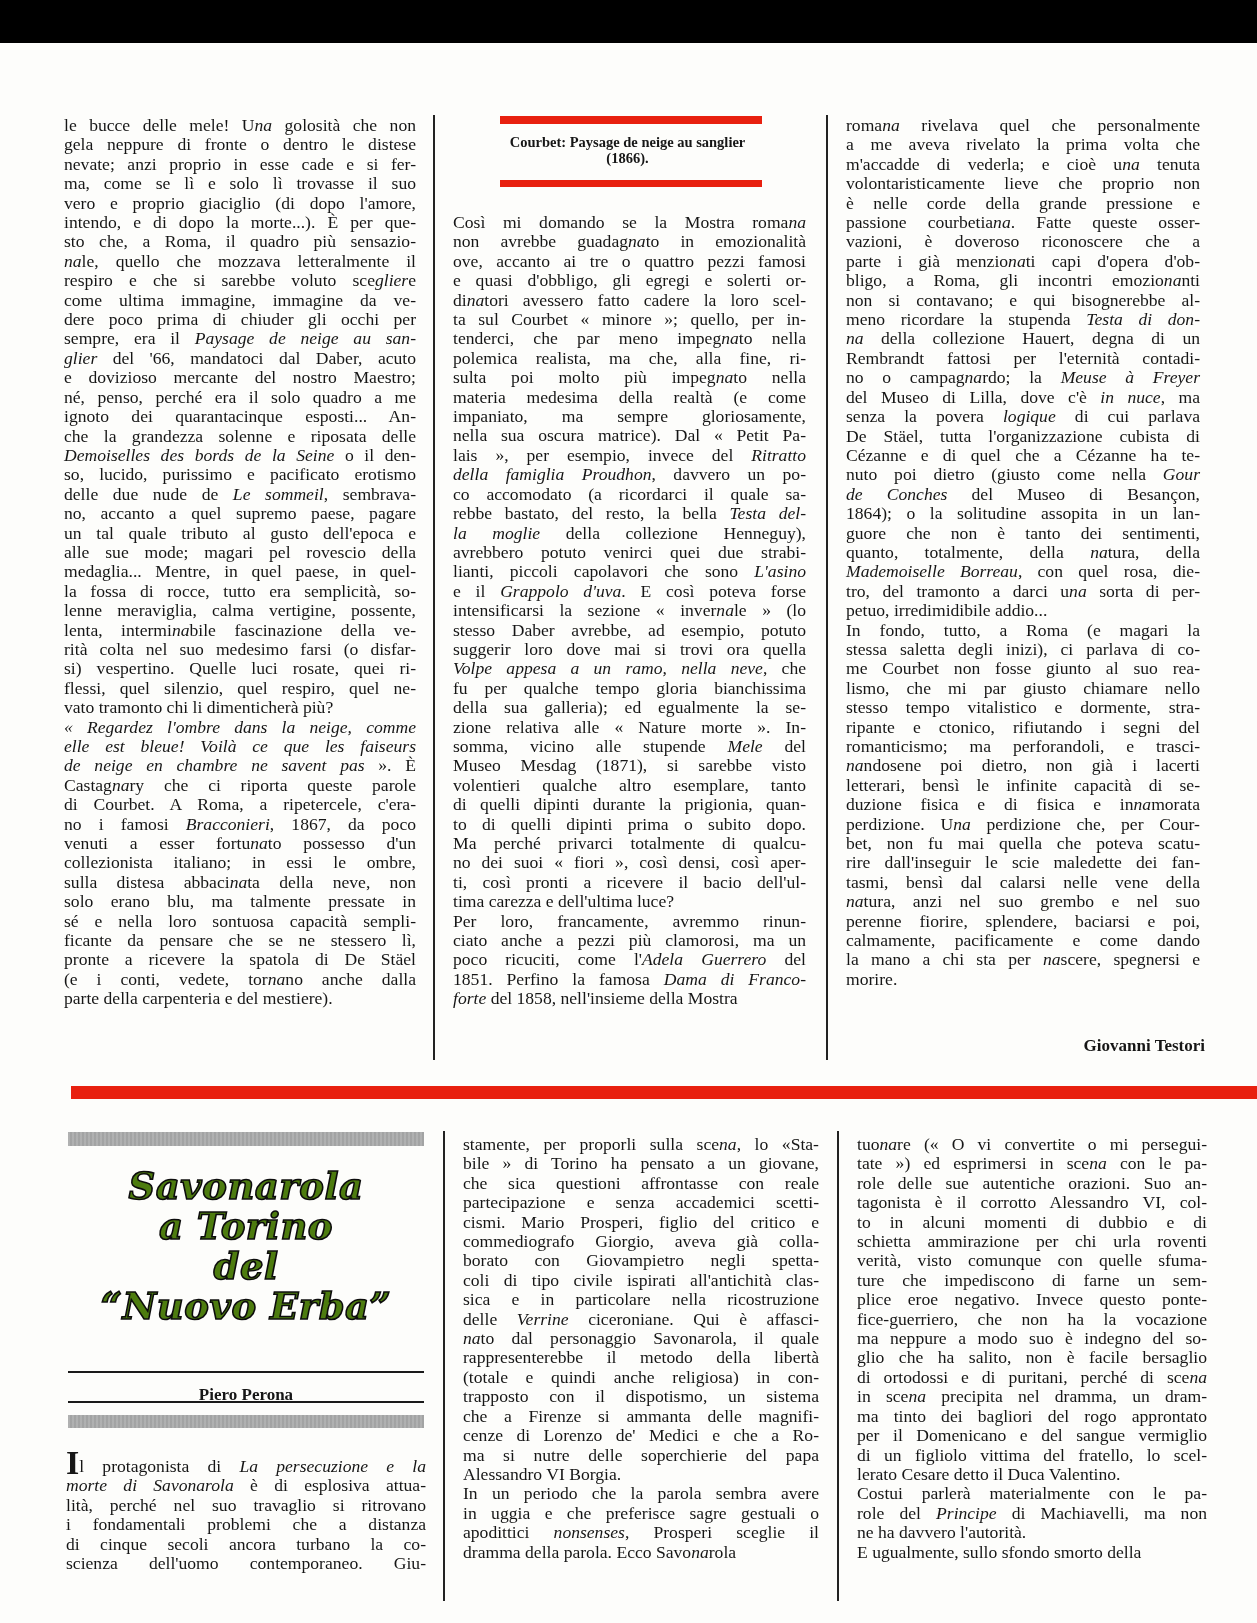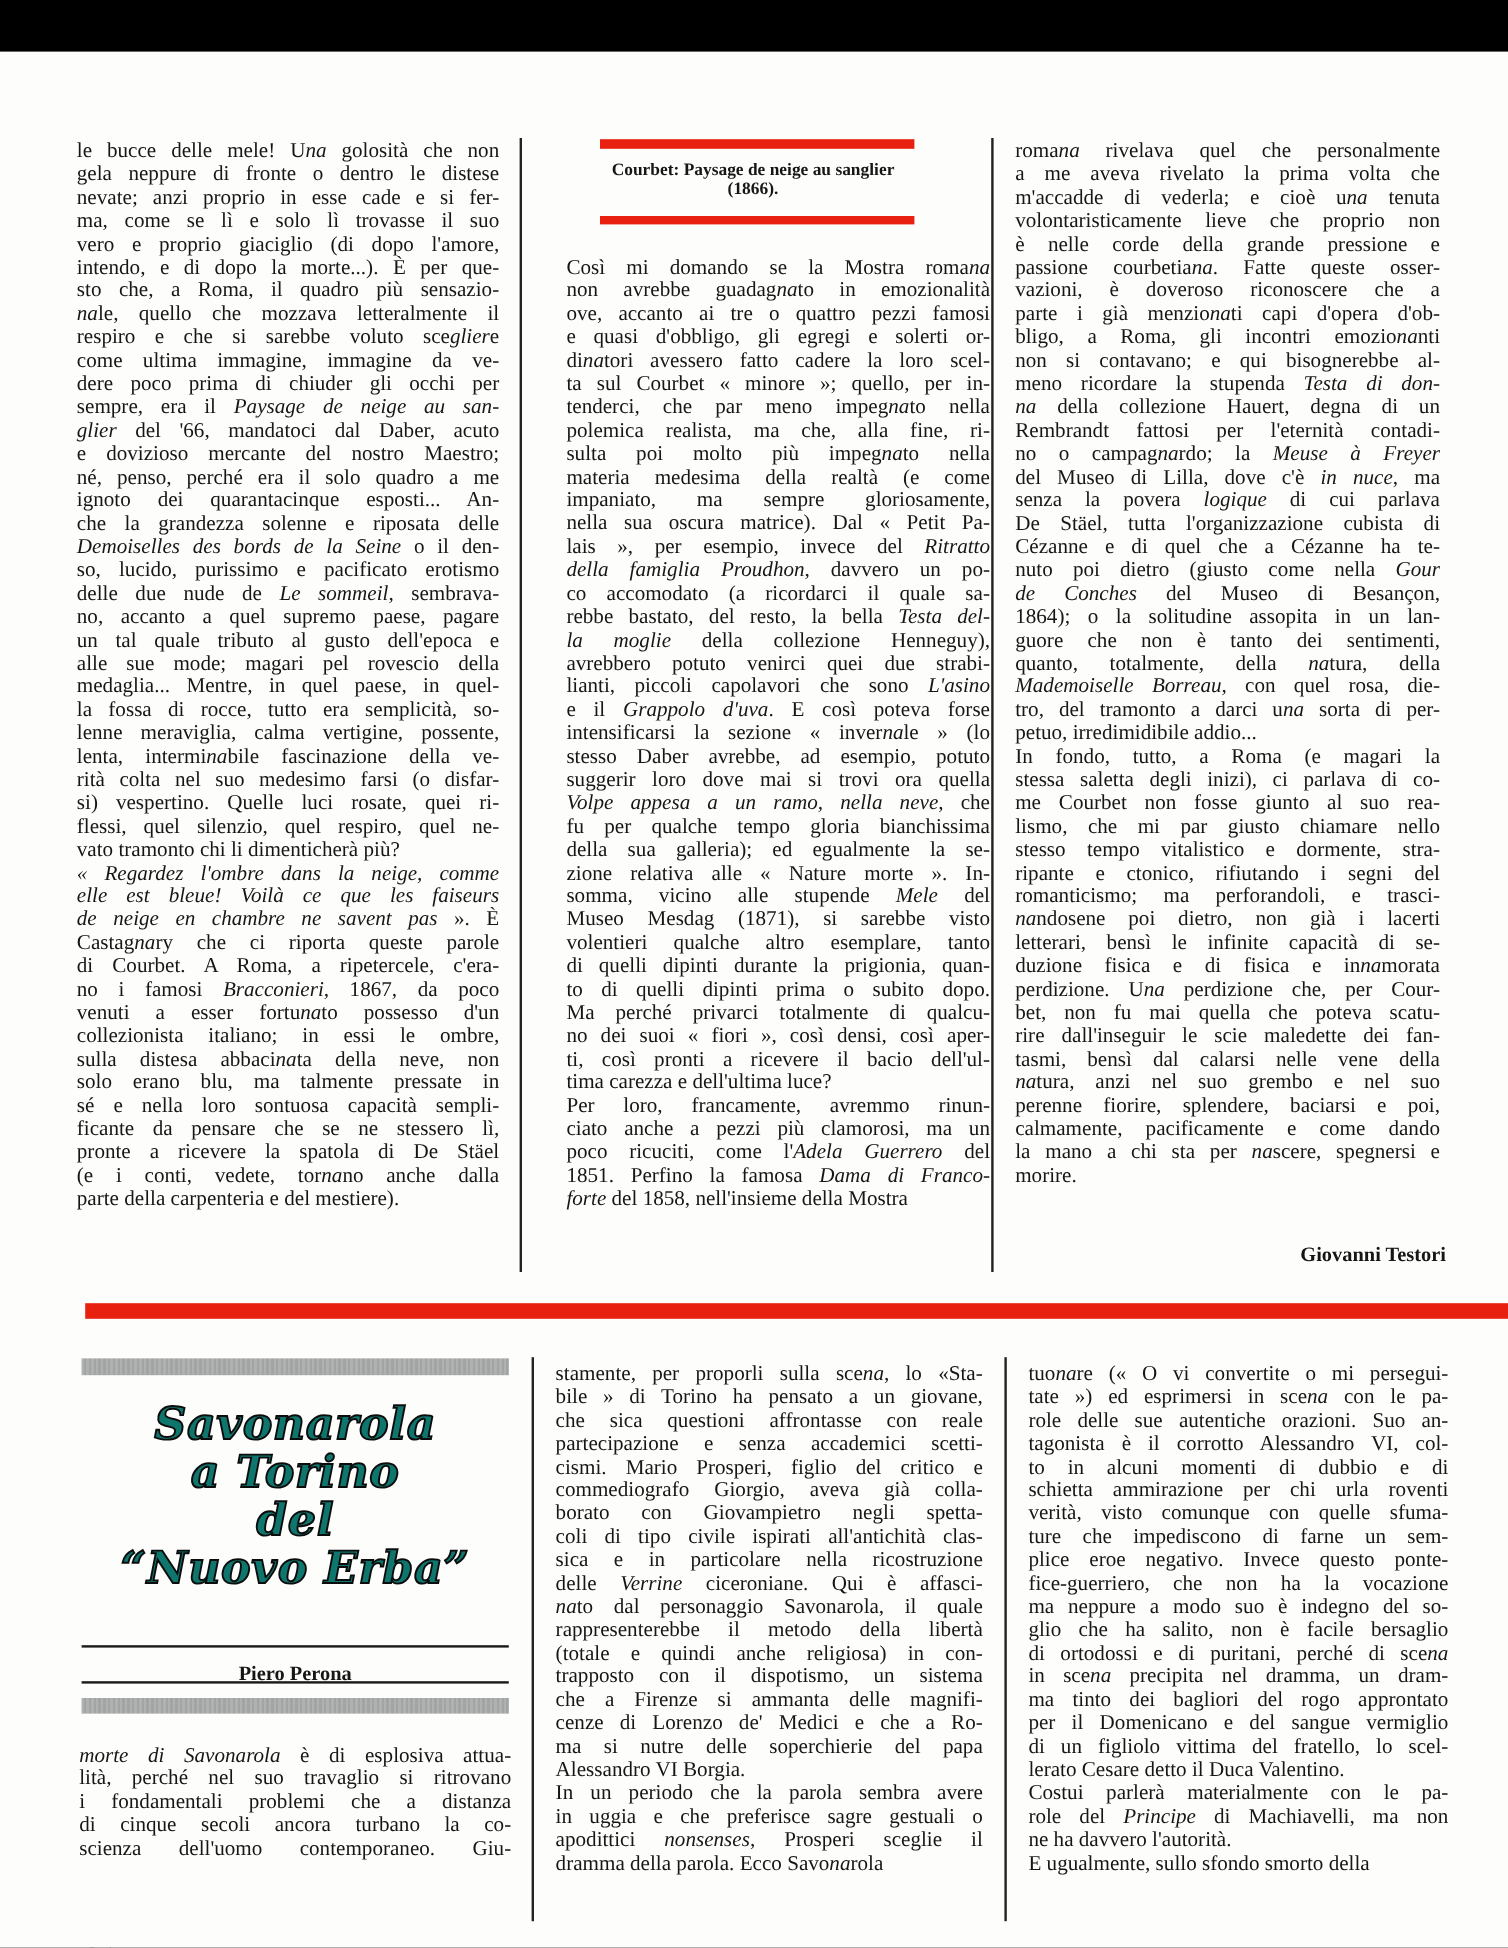--- a/index.html
+++ b/index.html
@@ -37,21 +37,21 @@
     text-align: center; font-weight: bold; font-size: 14.5px; line-height: 16px;
     font-family: "Liberation Serif", serif;
   }
   .headline {
     position: absolute; left: 65px; top: 1123px; width: 362px;
     text-align: center;
     font-family: "DejaVu Serif", "Liberation Serif", serif;
     font-weight: bold; font-style: italic;
     font-size: 37px; line-height: 40px;
     letter-spacing: 0.5px;
-    color: #0f766e;
+    color: #4d7c0f;
     -webkit-text-stroke: 1.6px #0c0c0c;
   }
   .headline span { display: block; }
   .byline {
     position: absolute; left: 65px; top: 1342px; width: 362px;
     text-align: center; font-family: Liberation Serif, serif;
     font-weight: bold; font-size: 17px;
   }
   .signature {
     position: absolute; right: 52px; top: 993px;
@@ -117,21 +117,21 @@
       <span class="ln">(e i conti, vedete, tor<i>na</i>no anche dalla</span>
       <span class="ln last">parte della carpenteria e del mestiere).</span>
     </div>
 
   <div class="rule-v" style="left:433px; top:72px; height:945px;"></div>
 
   <div class="red-bar" style="left:500px; top:73px; width:262px; height:8px;"></div>
   <div class="caption">Courbet: Paysage de neige au sanglier (1866).</div>
   <div class="red-bar" style="left:500px; top:137px; width:262px; height:7px;"></div>
 
-  <div class="col" style="left:472px; top:170px; width:353px;">
+  <div class="col" style="left:453px; top:170px; width:353px;">
       <span class="ln">Così mi domando se la Mostra roma<i>na</i></span>
       <span class="ln">non avrebbe guadag<i>na</i>to in emozionalità</span>
       <span class="ln">ove, accanto ai tre o quattro pezzi famosi</span>
       <span class="ln">e quasi d'obbligo, gli egregi e solerti or-</span>
       <span class="ln">di<i>na</i>tori avessero fatto cadere la loro scel-</span>
       <span class="ln">ta sul Courbet « minore »; quello, per in-</span>
       <span class="ln">tenderci, che par meno impeg<i>na</i>to nella</span>
       <span class="ln">polemica realista, ma che, alla fine, ri-</span>
       <span class="ln">sulta poi molto più impeg<i>na</i>to nella</span>
       <span class="ln">materia medesima della realtà (e come</span>
@@ -228,20 +228,21 @@
     <span>a Torino</span>
     <span>del</span>
     <span>“Nuovo Erba”</span>
   </div>
   <div class="black-rule" style="left:68px; top:1328px; width:356px;"></div>
   <div class="byline">Piero Perona</div>
   <div class="black-rule" style="left:68px; top:1358px; width:356px;"></div>
   <div class="grey-bar" style="left:68px; top:1372px; width:356px; height:13px;"></div>
 
   <div class="col" style="left:66px; top:1410px; width:360px;">
+    <span class="ln"><span class="dropcap">I</span><span>l protagonista di <i>La persecuzione e la</i></span></span>
     <div>
         <span class="ln"><i>morte di Savo<i>na</i>rola</i> è di esplosiva attua-</span>
         <span class="ln">lità, perché nel suo travaglio si ritrovano</span>
         <span class="ln">i fondamentali problemi che a distanza</span>
         <span class="ln">di cinque secoli ancora turbano la co-</span>
         <span class="ln">scienza dell'uomo contemporaneo. Giu-</span>
       </div>
   </div>
 
   <div class="rule-v" style="left:443px; top:1088px; height:470px;"></div>

